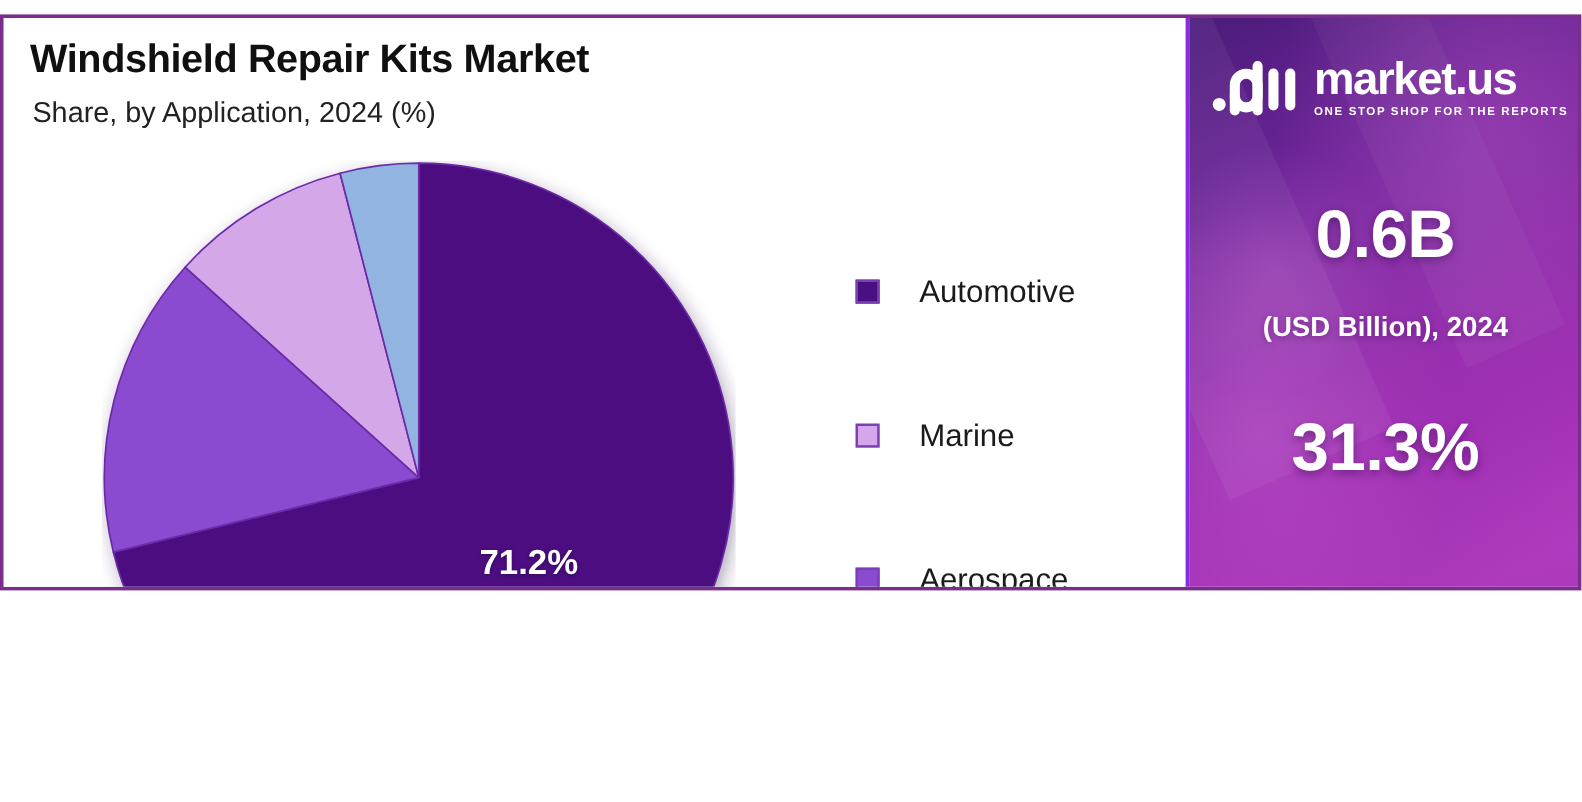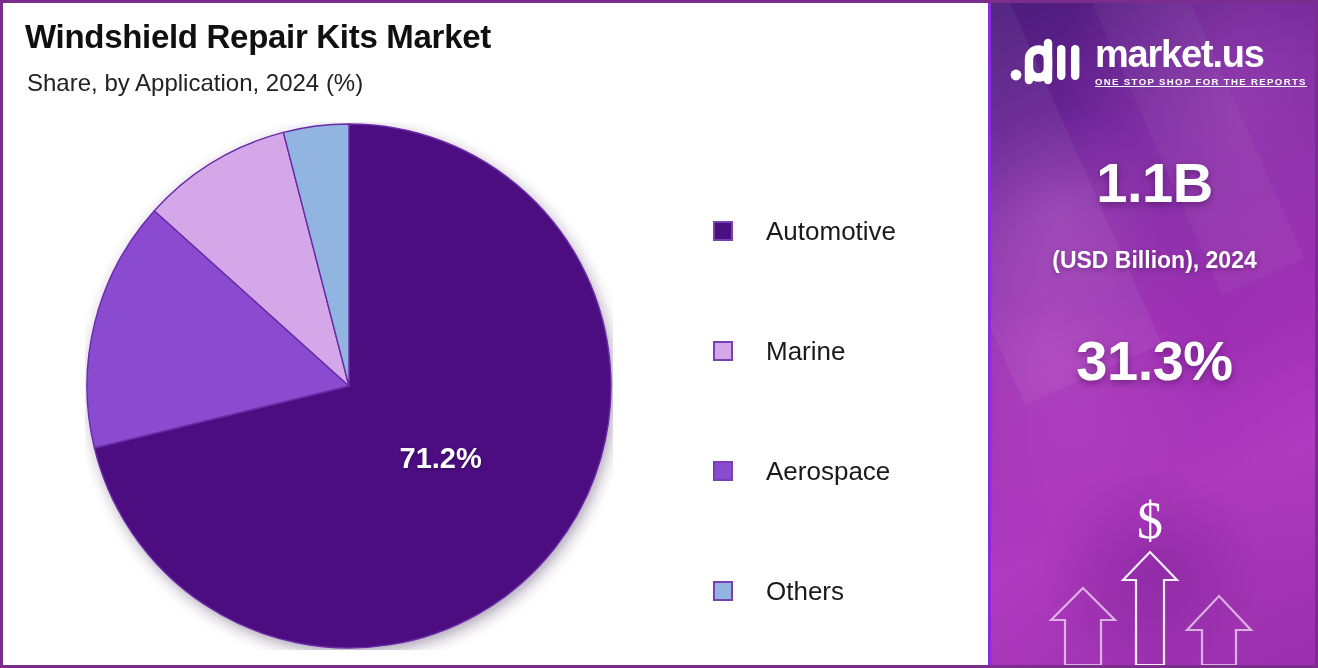--- a/index.html
+++ b/index.html
@@ -4,24 +4,25 @@
 <style>
   * { box-sizing: border-box; margin: 0; padding: 0; }
   html, body {
     width: 1318px; height: 668px;
     background: #ffffff;
     font-family: "Liberation Sans", sans-serif;
     overflow: hidden;
   }
   #page {
     position: relative;
-    width: 1318px; height: 668px;
+    width: 1318px; height: 480px;
     background: #ffffff;
     border: 3px solid #7B2D8E;
     overflow: hidden;
+    margin-top: 12px;
   }
 
   
   #chart-panel {
     position: absolute;
     left: 0; top: 0;
     width: 985px; height: 662px;
     background: #ffffff;
   }
   #chart-title {
@@ -134,21 +135,20 @@
     letter-spacing: -1.2px;
     line-height: 1;
   }
   #logo-tagline {
     font-size: 9.6px;
     font-weight: bold;
     color: #ffffff;
     letter-spacing: 1.35px;
     margin-top: 3px;
     white-space: nowrap;
-    text-decoration: underline;
   }
 
   .stat-block {
     position: absolute;
     width: 327px;
     text-align: center;
     color: #ffffff;
   }
   .stat-value {
     font-size: 56px;
@@ -245,21 +245,21 @@
         <rect x="48" y="8" width="8.4" height="35" rx="4.2" fill="#ffffff"></rect>
         <rect x="62" y="8" width="8.4" height="35" rx="4.2" fill="#ffffff"></rect>
       </svg>
       <div id="logo-text-block">
         <div id="logo-wordmark">market.us</div>
         <div id="logo-tagline">ONE STOP SHOP FOR THE REPORTS</div>
       </div>
     </div>
 
     <div class="stat-block" id="stat-market">
-      <div class="stat-value">1.1B</div>
+      <div class="stat-value">0.6B</div>
       <div class="stat-caption">
         <br>
         <span>(USD Billion), 2024</span>
       </div>
     </div>
 
     <div class="stat-block" id="stat-cagr">
       <div class="stat-value">31.3%</div>
     </div>
 

